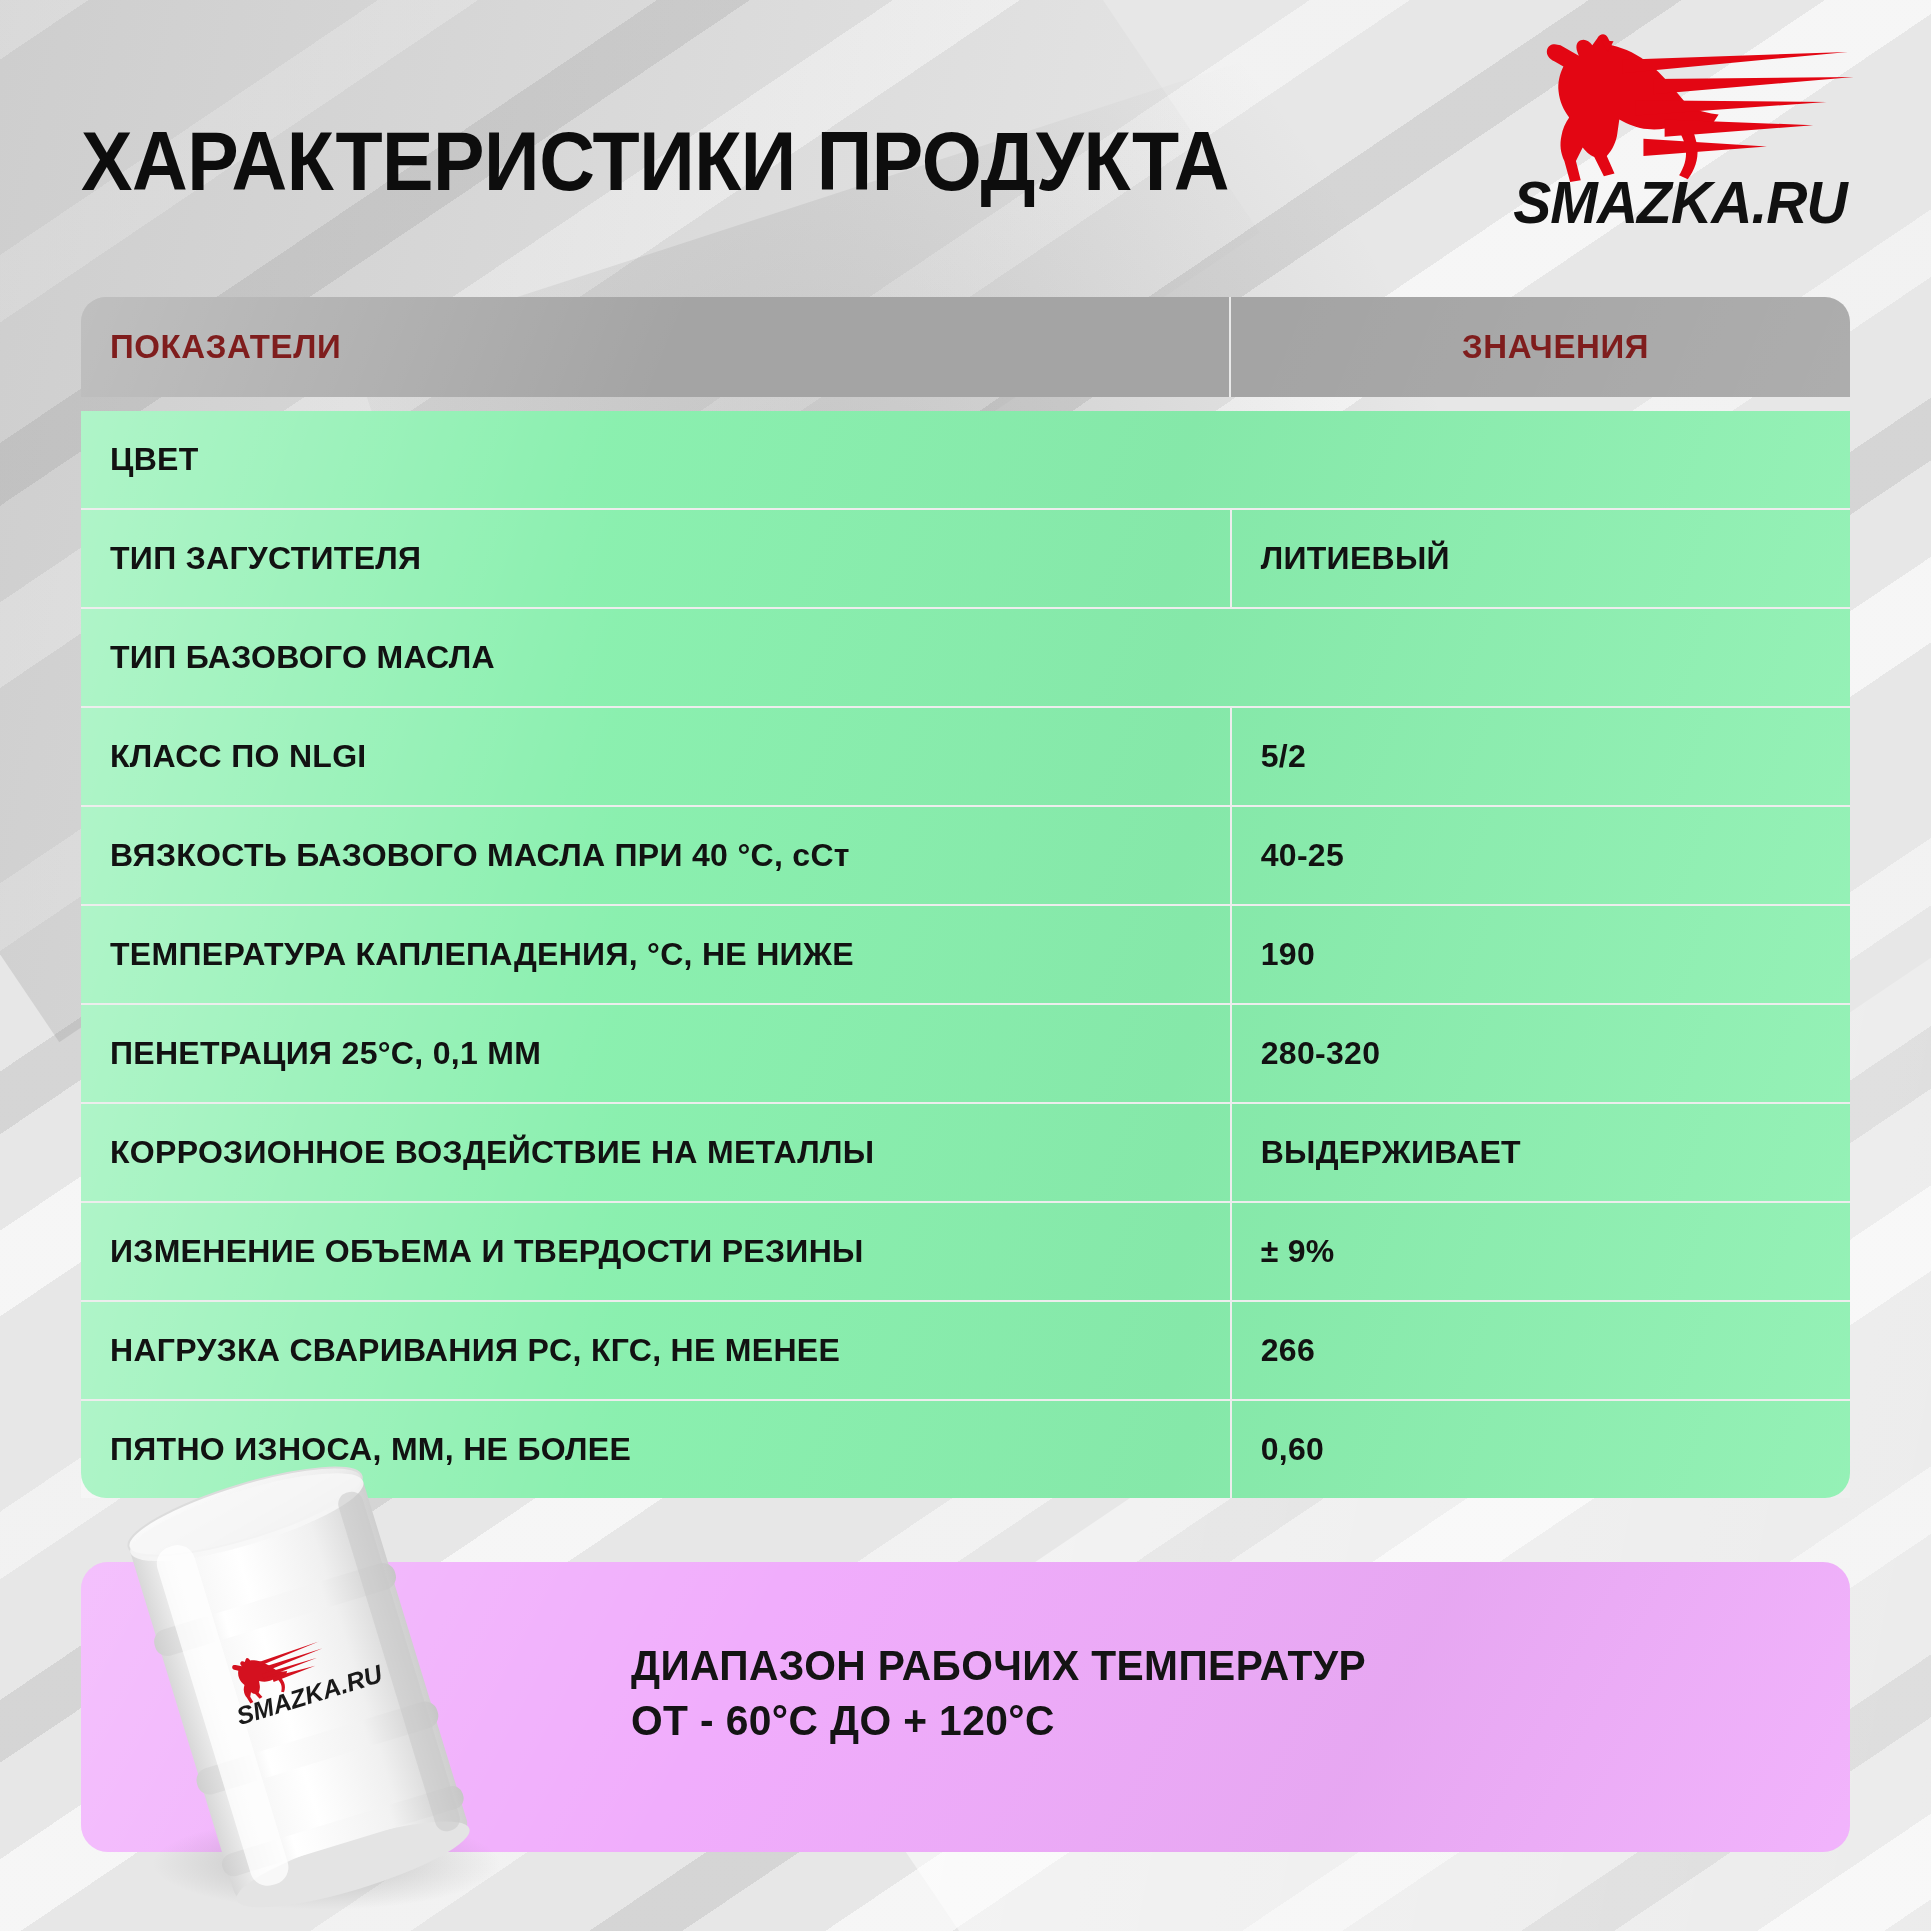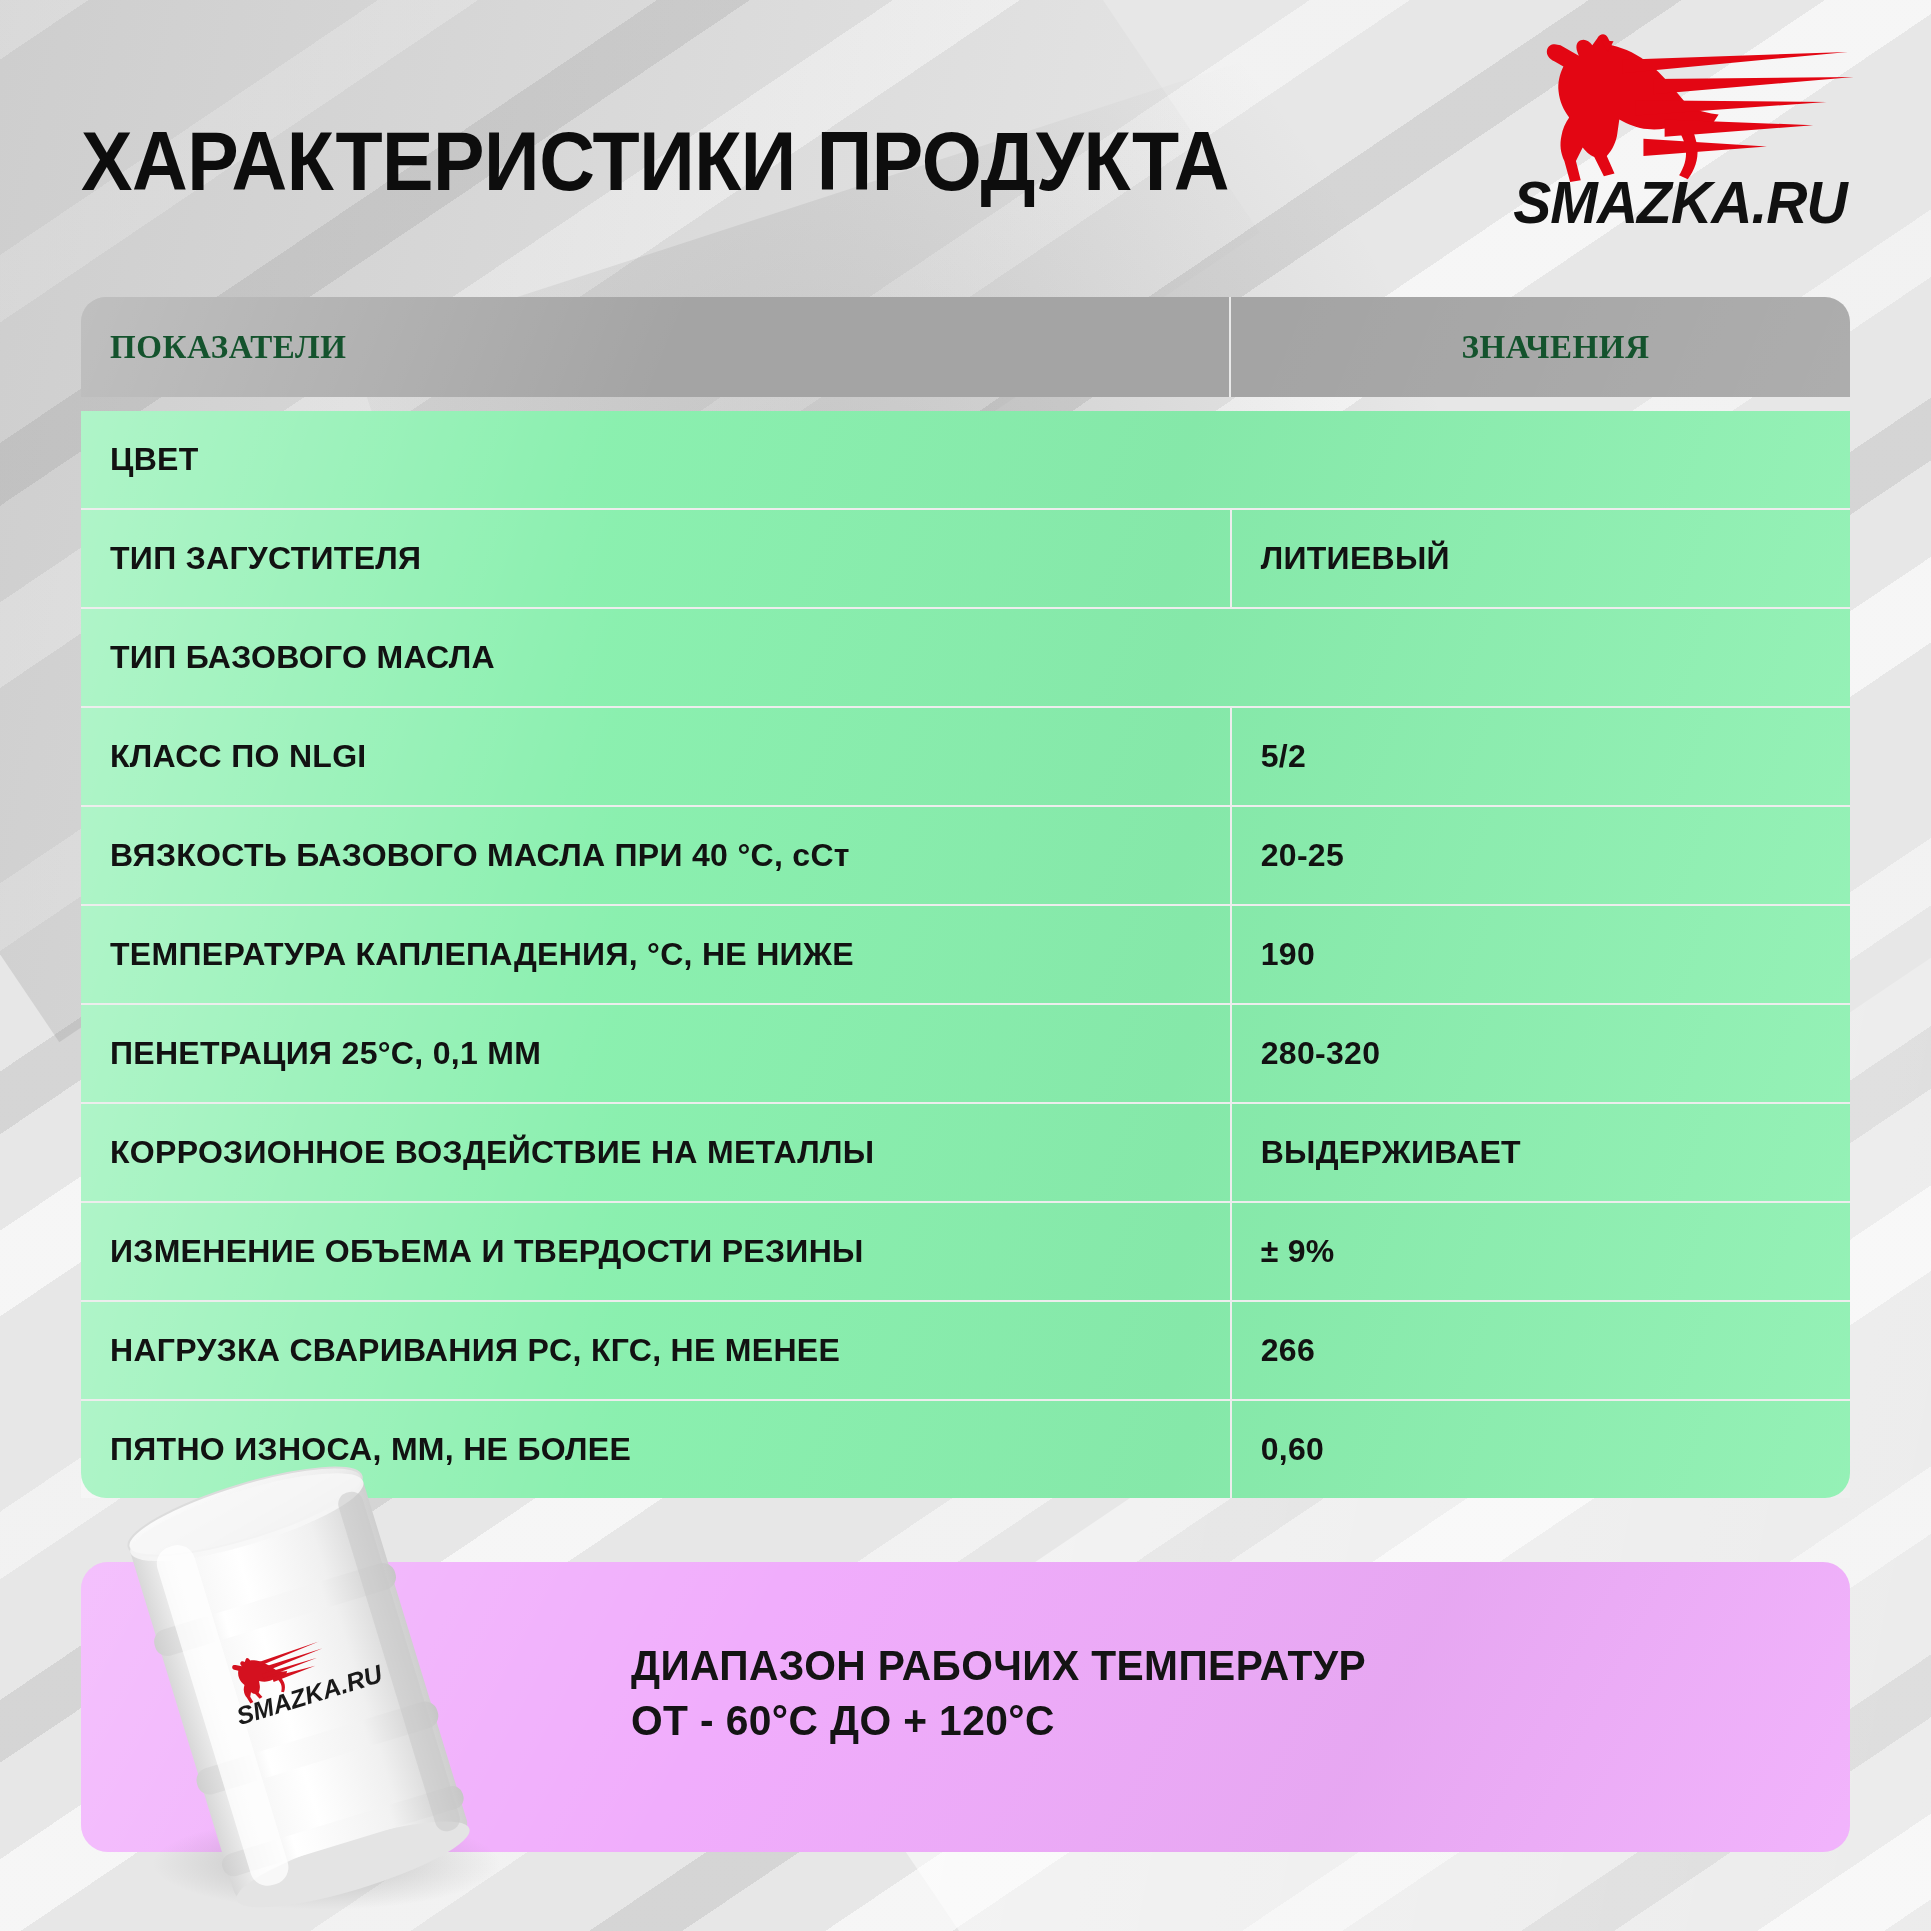--- a/index.html
+++ b/index.html
@@ -138,25 +138,24 @@
     position: absolute;
     inset: 0;
     background: linear-gradient(112deg, rgba(255,255,255,0.30) 0%, rgba(255,255,255,0.0) 34%, rgba(255,255,255,0.0) 66%, rgba(255,255,255,0.10) 100%);
     pointer-events: none;
   }
   .th {
     display: flex;
     align-items: center;
     font-size: 33px;
     font-weight: 700;
-    color: #14532d;
+    color: #7f1d1d;
     letter-spacing: 0.6px;
     position: relative;
     z-index: 2;
-    font-family: Liberation Serif, serif;
   }
   .th-param { width: 1159px; padding-left: 29px; }
   .th-value {
     width: 610px;
     border-left: 2.9px solid #e9e9e9;
     justify-content: center;
     padding-left: 30px;
   }
 
   .tbody { margin-top: 13.5px; }
@@ -289,21 +288,21 @@
         </div>
         <div class="trow">
           <div class="td td-param">ТИП БАЗОВОГО МАСЛА</div>
         </div>
         <div class="trow">
           <div class="td td-param">КЛАСС ПО NLGI</div>
           <div class="td td-value">5/2</div>
         </div>
         <div class="trow">
           <div class="td td-param">ВЯЗКОСТЬ БАЗОВОГО МАСЛА ПРИ 40 °C, сСт</div>
-          <div class="td td-value">20-25</div>
+          <div class="td td-value">40-25</div>
         </div>
         <div class="trow">
           <div class="td td-param">ТЕМПЕРАТУРА КАПЛЕПАДЕНИЯ, °C, НЕ НИЖЕ</div>
           <div class="td td-value">190</div>
         </div>
         <div class="trow">
           <div class="td td-param">ПЕНЕТРАЦИЯ 25°C, 0,1 ММ</div>
           <div class="td td-value">280-320</div>
         </div>
         <div class="trow">

